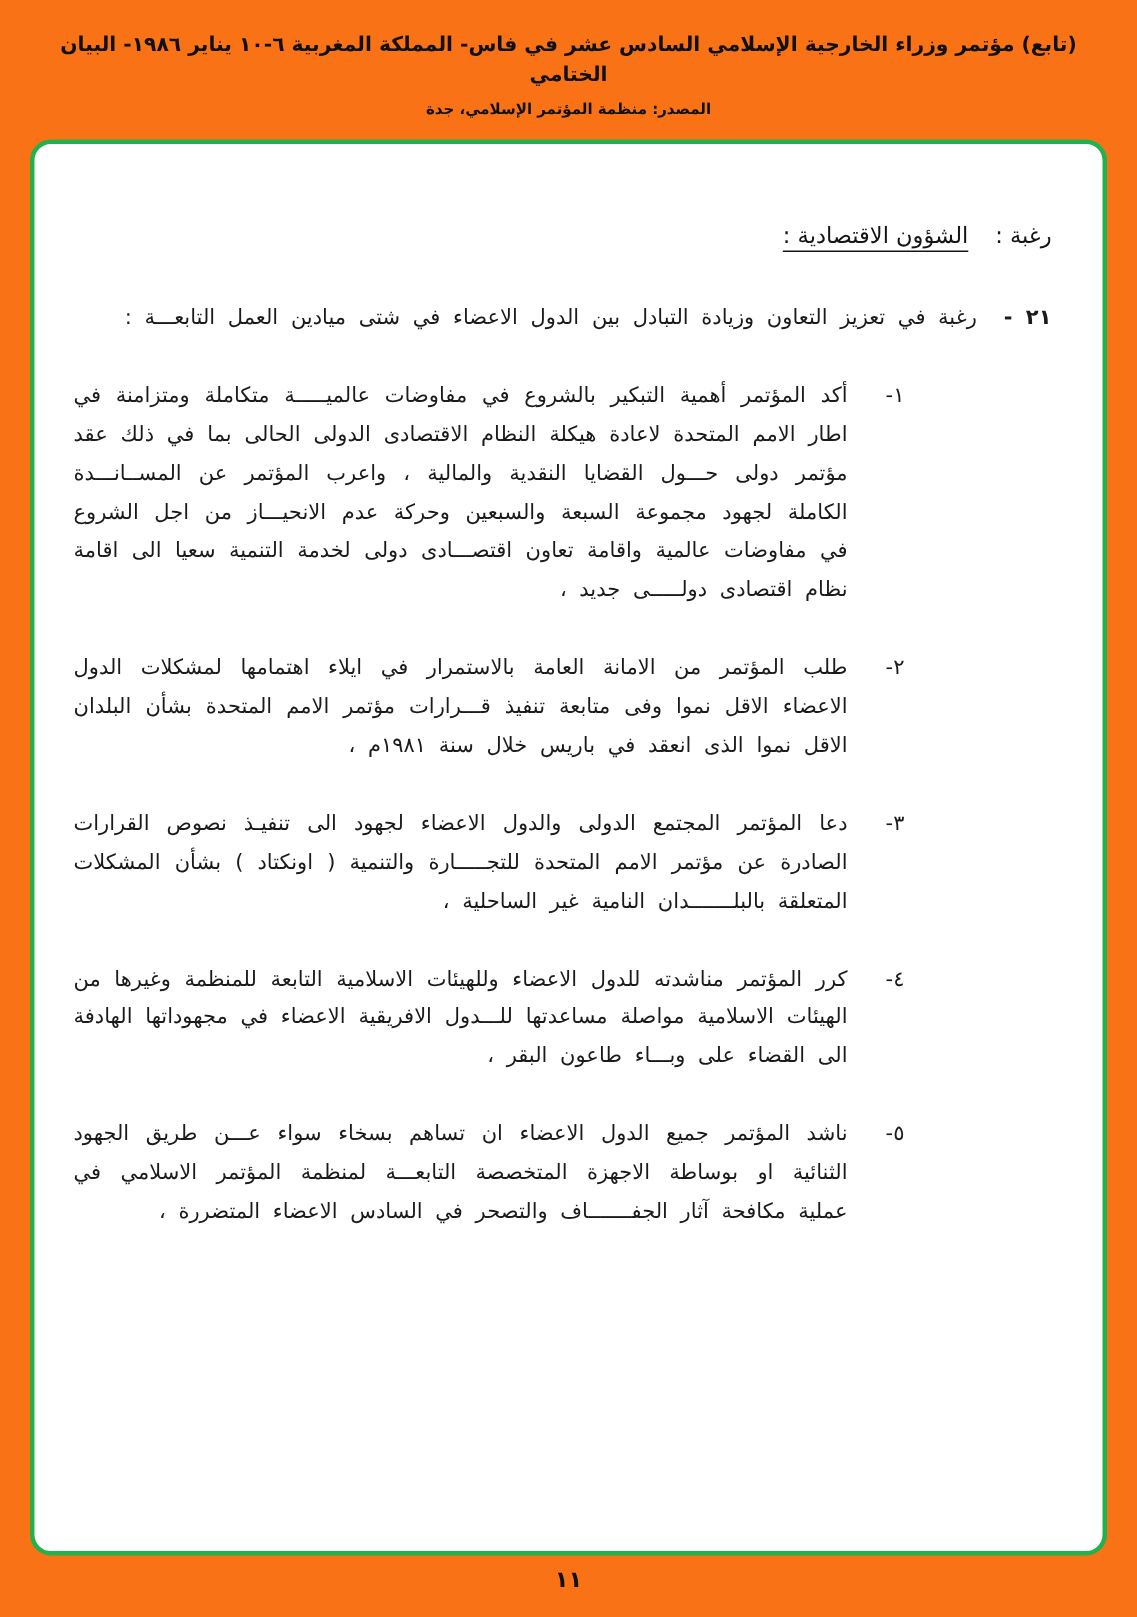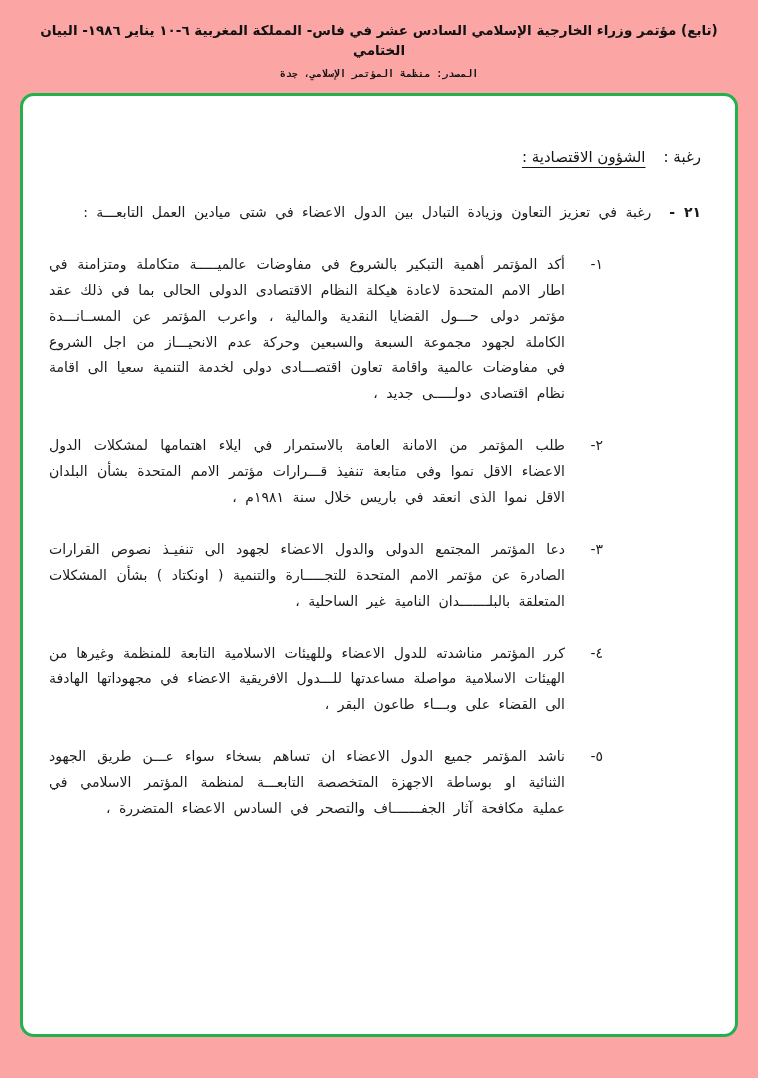--- a/index.html
+++ b/index.html
@@ -1,41 +1,40 @@
 <!DOCTYPE html>
 <html lang="ar" style="--green: #22b14c;"><head>
 <meta charset="utf-8">
 <style>
   * { margin: 0; padding: 0; box-sizing: border-box; }
   html, body { background: #ffffff; }
   .page {
     position: relative;
     width: 758px;
     height: 1078px;
-    background: #fca5a5;
+    background: #f97316;
     font-family: "DejaVu Sans", sans-serif;
     color: #1c1c1c;
     overflow: hidden;
     margin: 0 auto;
   }
   .header { padding-top: 20px; text-align: center; direction: rtl; }
   .header-title {
     font-weight: bold;
     font-size: 13.5px;
     letter-spacing: 0;
     padding: 0 18px;
     line-height: 1.5;
     color: #111111;
   }
   .header-source {
     font-weight: bold;
     font-size: 10px;
     margin-top: 7px;
     color: #111111;
-    font-family: Liberation Mono, monospace;
   }
   .green-box {
     position: absolute;
     top: 93px;
     left: 20px;
     width: 718px;
     height: 944px;
     border: 3px solid var(--green, #22b14c);
     border-radius: 14px;
     padding: 52px 34px 16px 26px;
@@ -129,14 +128,15 @@
       <span class="sub-text">كرر المؤتمر مناشدته للدول الاعضاء وللهيئات الاسلامية التابعة للمنظمة وغيرها من الهيئات الاسلامية مواصلة مساعدتها للـــدول الافريقية الاعضاء في مجهوداتها الهادفة الى القضاء على وبـــاء طاعون البقر ،</span>
     </div>
 
     <div class="subitem">
       <span class="sub-num">٥-</span>
       <span class="sub-text">ناشد المؤتمر جميع الدول الاعضاء ان تساهم بسخاء سواء عـــن طريق الجهود الثنائية او بوساطة الاجهزة المتخصصة التابعـــة لمنظمة المؤتمر الاسلامي في عملية مكافحة آثار الجفـــــــاف والتصحر في السادس الاعضاء المتضررة ،</span>
     </div>
 
   </div>
 
+  <div class="page-number">١١</div>
 
 </div>
 
 </body></html>

